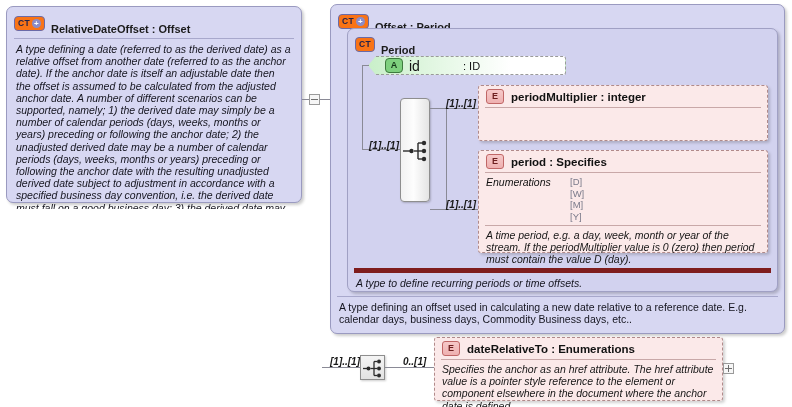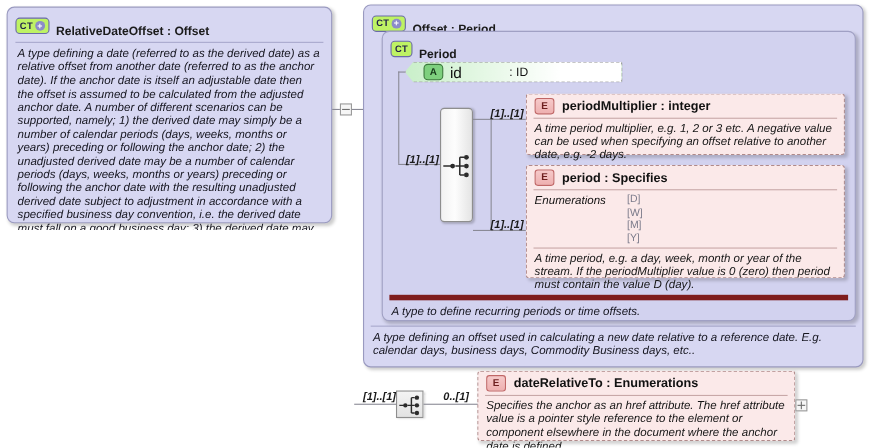--- a/index.html
+++ b/index.html
@@ -27,21 +27,21 @@
   .ct-annot{
     border-top:1px solid #a8a8cc;
     margin:0 7px;padding:4px 2px 4px 2px;
     font-style:italic;font-size:10.5px;line-height:12.2px;color:#15151f;
   }
 
   
   .icon-ct{
     display:inline-flex;align-items:center;justify-content:center;
     height:13px;padding:0 3px;border:1px solid #6a6aa8;border-radius:4px;
-    background:#bef264;font-size:8.5px;font-weight:bold;letter-spacing:.3px;
+    background:#f97316;font-size:8.5px;font-weight:bold;letter-spacing:.3px;
     color:#22224a;line-height:1;
   }
   .icon-ct .plusmark{
     display:inline-block;width:9px;height:9px;margin-left:2px;border-radius:50%;
     background:#8c8cc8;color:#fff;font-size:8px;line-height:9px;text-align:center;
     font-weight:bold;
   }
 
   
   .attr-box{
@@ -139,21 +139,21 @@
   <div class="ct-head">
     <span class="icon-ct">
       <span>CT</span>
         <span class="plusmark">+</span>
     </span>
     <span class="ct-title">Offset    : Period</span>
   </div>
 </div>
 
 <div class="node" style="left:337px;top:296px;width:441px;height:34px;border-top:1px solid #a8a8cc;">
-  <div style="padding:4px 2px;font-style:italic;font-size:10.5px;line-height:12.2px;color:#15151f;">A type defining an offset used in calculating a new date relative to a reference date. E.g. calendar days, business days, Commodity Business days, etc..</div>
+  <div style="padding:4px 2px;font-size:10.5px;line-height:12.2px;color:#15151f;">A type defining an offset used in calculating a new date relative to a reference date. E.g. calendar days, business days, Commodity Business days, etc..</div>
 </div>
 
 <div class="node ct-box inner" style="left:347px;top:28px;width:431px;height:264px;">
   <div class="ct-head" style="padding:3px 8px 2px 7px;">
     <span class="icon-ct">
       <span>CT</span>
     </span>
     <span class="ct-title">Period</span>
   </div>
 </div>
@@ -200,21 +200,20 @@
 <div class="card" style="left:446px;top:199px;">[1]..[1]</div>
 
 <div class="node el-box" style="left:478px;top:85px;width:290px;height:56px;">
   <div class="el-head">
     <span class="icon-e">
       <span>E</span>
     </span>
     <span class="el-title">periodMultiplier : integer</span>
   </div>
   <div class="el-sep"></div>
-  <div class="el-annot">A time period multiplier, e.g. 1, 2 or 3 etc. A negative value can be used when specifying an offset relative to another date, e.g. -2 days.</div>
 </div>
 
 <div class="node el-box" style="left:478px;top:150px;width:290px;height:103px;">
   <div class="el-head">
     <span class="icon-e">
       <span>E</span>
     </span>
     <span class="el-title">period    : Specifies</span>
   </div>
   <div class="el-sep"></div>

